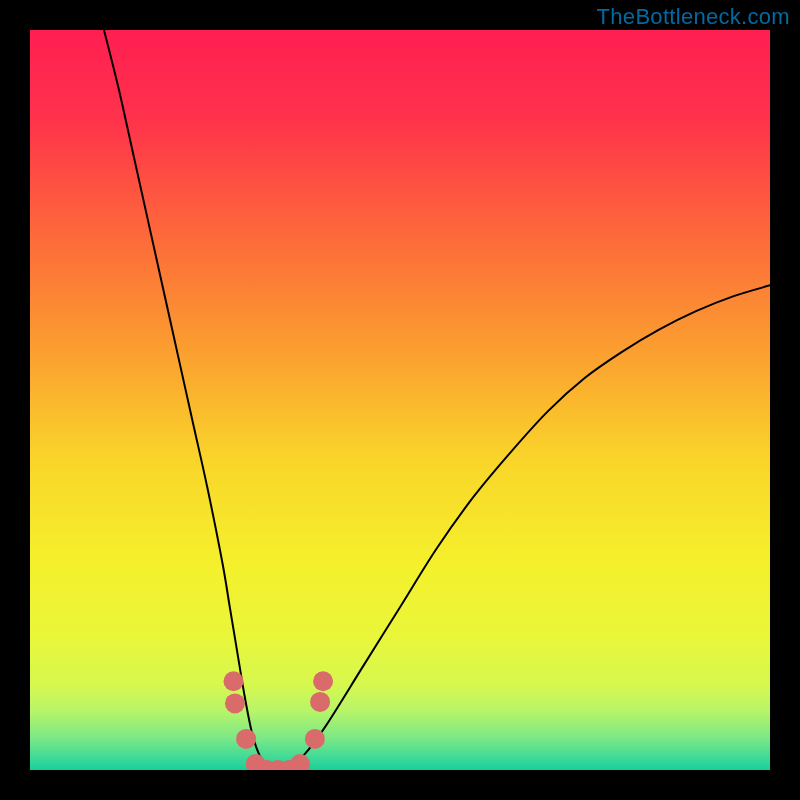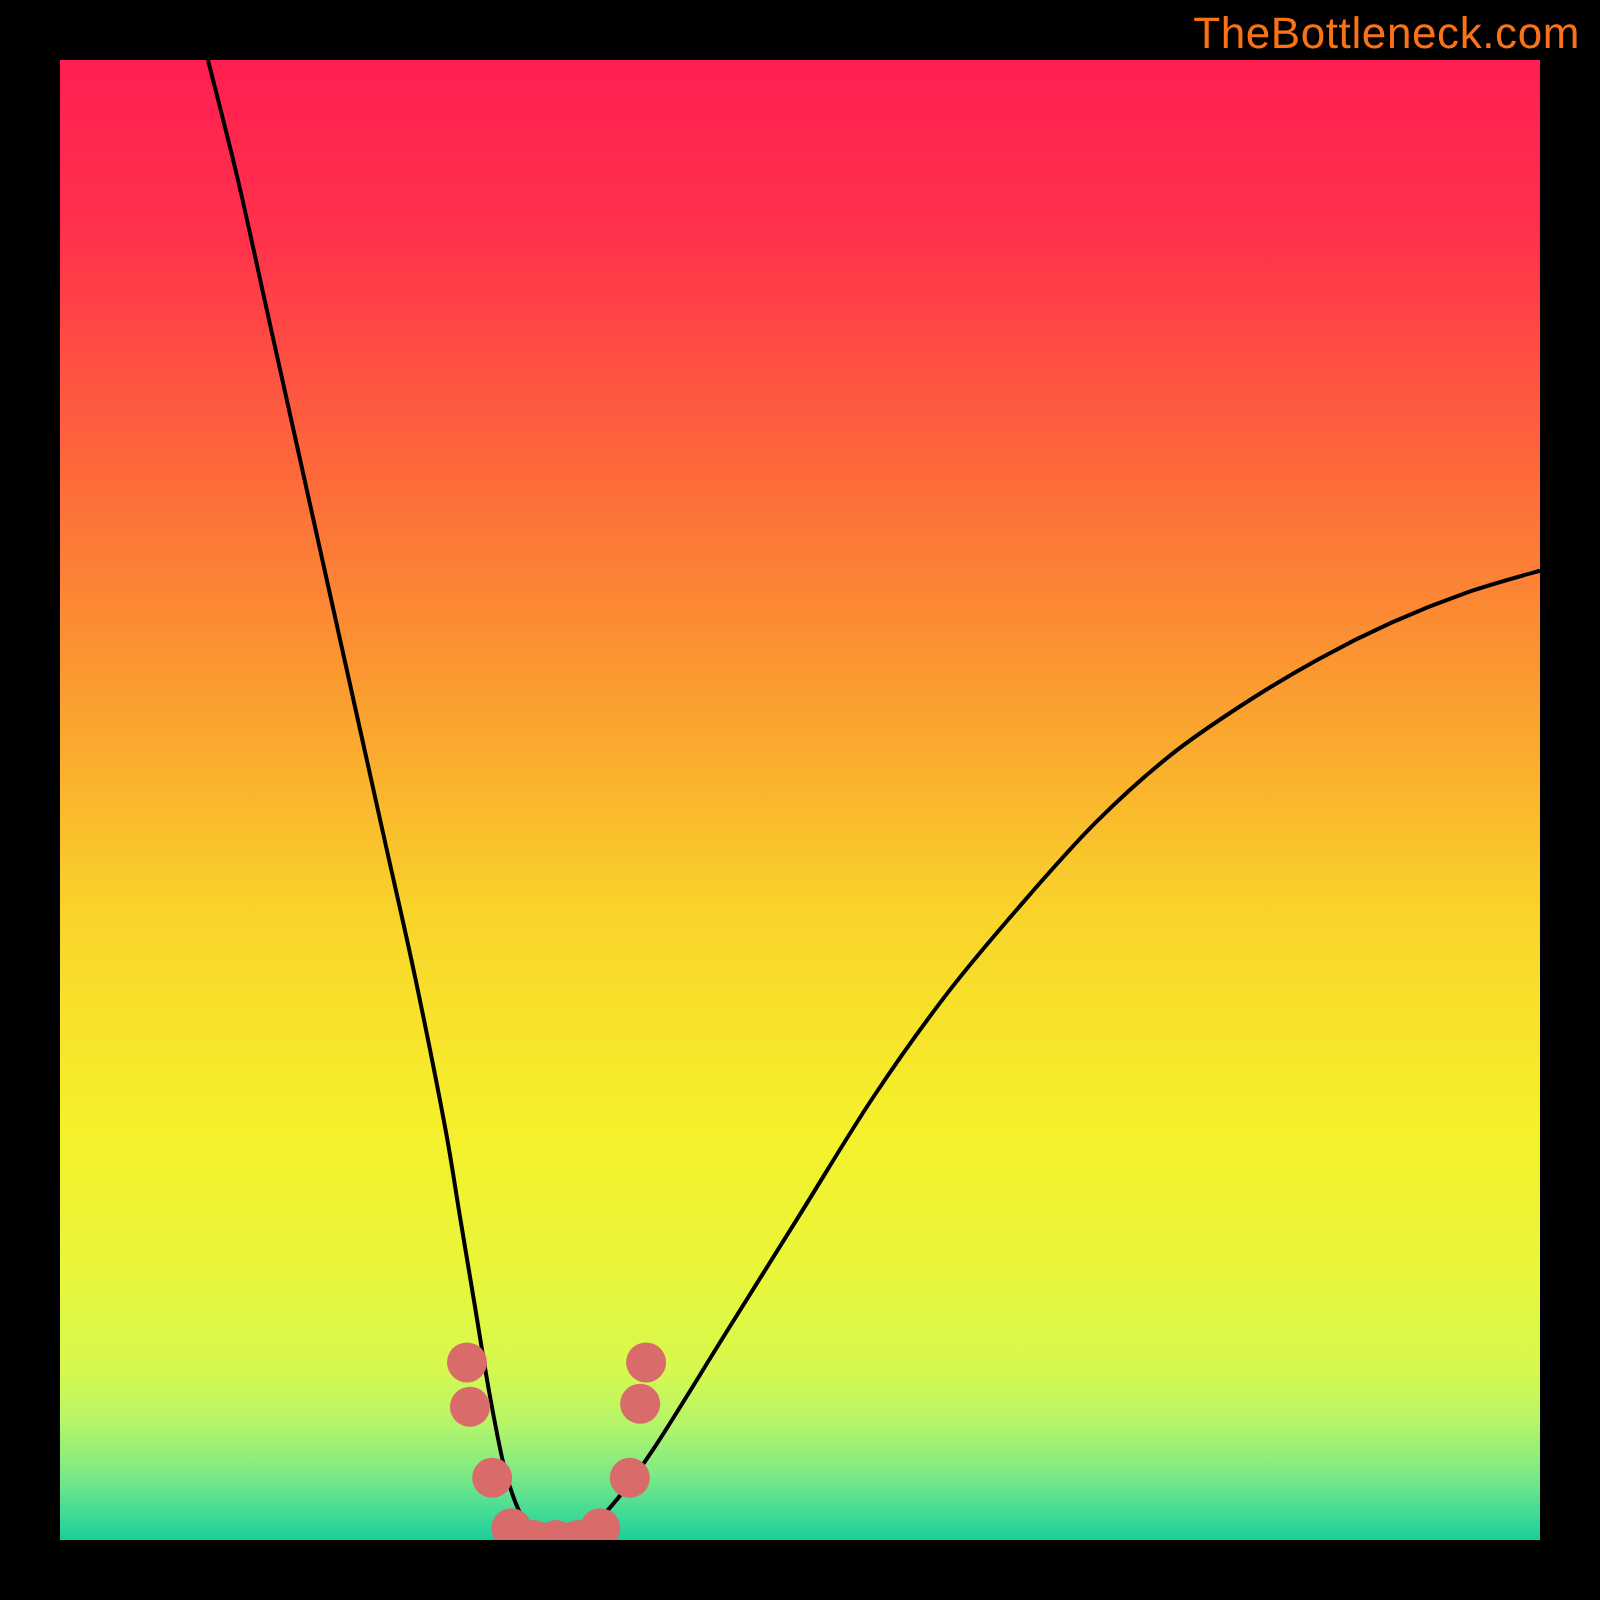--- a/index.html
+++ b/index.html
@@ -13,21 +13,21 @@
   .outer {
     width: 800px;
     height: 800px;
     background: #000000;
     position: relative;
   }
   .watermark {
     position: absolute;
     top: 4px;
     right: 10px;
-    color: #f97316;
+    color: #0369a1;
     font-size: 22px;
     letter-spacing: 0.3px;
     font-weight: 500;
     z-index: 10;
   }
   .plot {
     position: absolute;
     left: 30px;
     top: 30px;
     width: 740px;

